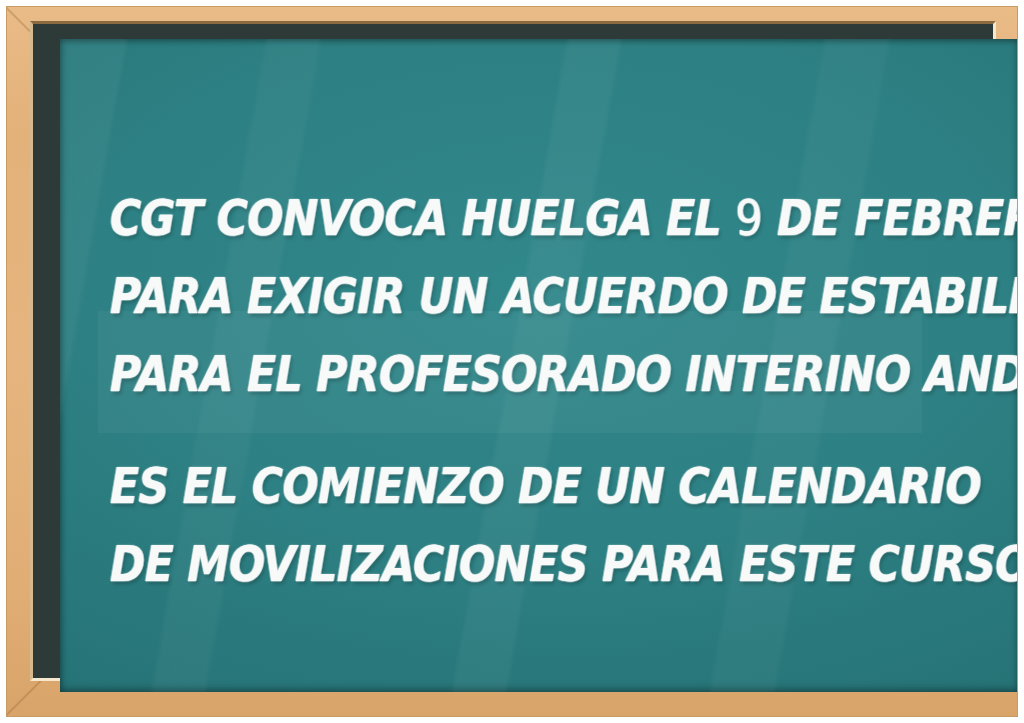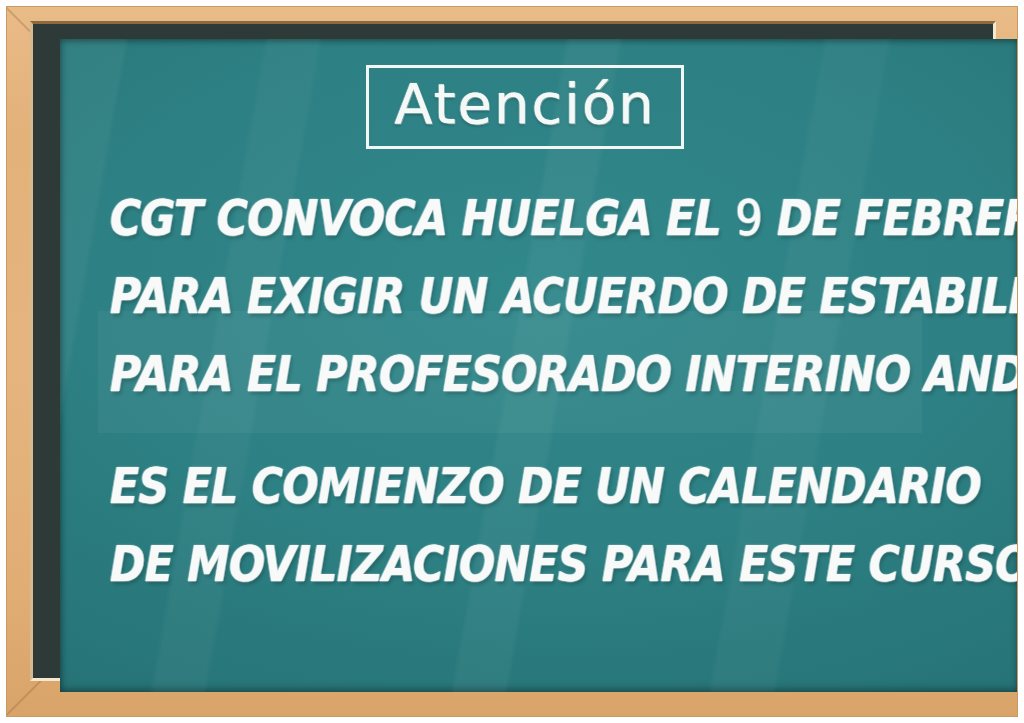--- a/index.html
+++ b/index.html
@@ -216,23 +216,20 @@
     <div class="miter tr"></div>
     <div class="miter bl"></div>
     <div class="miter br"></div>
 
     <div class="bevel">
 
       <div class="board">
 
         <div class="highlight-band"></div>
 
-        <div class="title-box">
-          <span class="title-text">Atención</span>
-        </div>
 
 
         <div class="content">
 
           <div>
             <div class="chalk-line">
               <span>CGT CONVOCA HUELGA EL </span><span class="num">9</span><span> DE FEBRERO</span>
             </div>
             <div class="chalk-line">
               <span>PARA EXIGIR UN ACUERDO DE ESTABILIDAD</span>

